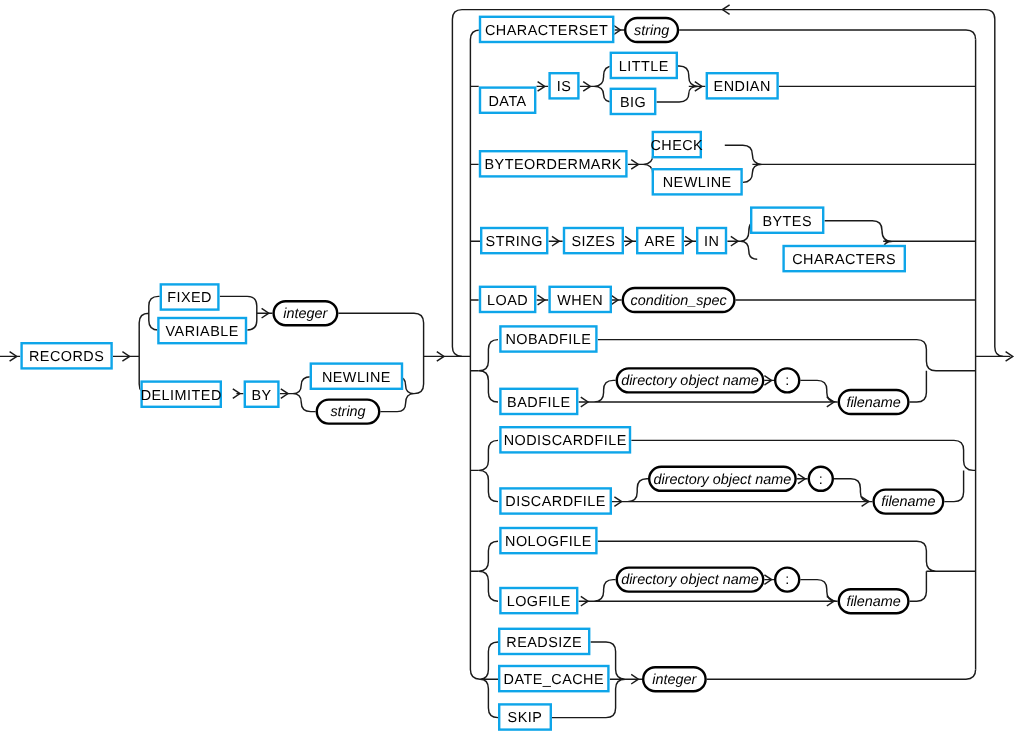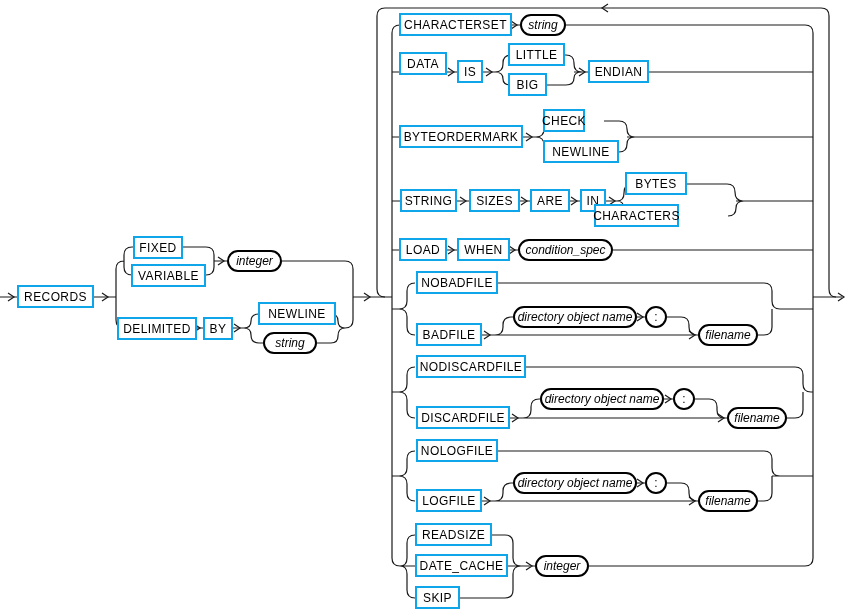--- a/index.html
+++ b/index.html
@@ -146,44 +146,44 @@
       M484 497 L490 501 L484 505 M637 479 L643 483 L637 487 M689 497 L695 501 L689 505
       M526 562 L532 566 L526 570
       M838 293 L844 297 L838 301
       M608 4 L602 8 L608 12"></path>
   </svg>
 
   <div class="node box" style="left:17px;top:285px;width:77px">RECORDS</div>
   <div class="node box" style="left:133px;top:236px;width:50px">FIXED</div>
   <div class="node box" style="left:131px;top:264px;width:75px">VARIABLE</div>
   <div class="node oval" style="left:227px;top:250px;width:55px">integer</div>
-  <div class="node box" style="left:117px;top:317px;width:80px">DELIMITED</div>
+  <div class="node box" style="left:117px;top:317px;width:68px">DELIMITED</div>
   <div class="node box" style="left:203px;top:317px;width:30px">BY</div>
   <div class="node box" style="left:258px;top:302px;width:78px">NEWLINE</div>
   <div class="node oval" style="left:263px;top:332px;width:54px">string</div>
 
   <div class="node box" style="left:399px;top:13px;width:113px">CHARACTERSET</div>
   <div class="node oval" style="left:520px;top:14px;width:46px">string</div>
 
-  <div class="node box" style="left:399px;top:52px;width:48px">DATA</div>
+  <div class="node box" style="left:399px;top:72px;width:48px">DATA</div>
   <div class="node box" style="left:457px;top:60px;width:26px">IS</div>
   <div class="node box" style="left:508px;top:43px;width:57px">LITTLE</div>
   <div class="node box" style="left:508px;top:73px;width:39px">BIG</div>
   <div class="node box" style="left:588px;top:60px;width:61px">ENDIAN</div>
 
   <div class="node box" style="left:399px;top:125px;width:124px">BYTEORDERMARK</div>
   <div class="node box" style="left:543px;top:109px;width:42px">CHECK</div>
   <div class="node box" style="left:543px;top:140px;width:76px">NEWLINE</div>
 
   <div class="node box" style="left:400px;top:189px;width:57px">STRING</div>
   <div class="node box" style="left:469px;top:189px;width:51px">SIZES</div>
   <div class="node box" style="left:530px;top:189px;width:40px">ARE</div>
   <div class="node box" style="left:580px;top:189px;width:26px">IN</div>
   <div class="node box" style="left:625px;top:172px;width:62px">BYTES</div>
-  <div class="node box" style="left:594px;top:204px;width:85px">CHARACTERS</div>
+  <div class="node box" style="left:652px;top:204px;width:103px">CHARACTERS</div>
 
   <div class="node box" style="left:399px;top:238px;width:48px">LOAD</div>
   <div class="node box" style="left:457px;top:238px;width:53px">WHEN</div>
   <div class="node oval" style="left:518px;top:239px;width:95px">condition_spec</div>
 
   <div class="node box" style="left:416px;top:271px;width:82px">NOBADFILE</div>
   <div class="node box" style="left:416px;top:323px;width:66px">BADFILE</div>
   <div class="node oval" style="left:513px;top:306px;width:124px">directory object name</div>
   <div class="node oval colon" style="left:645px;top:306px;width:22px">:</div>
   <div class="node oval" style="left:698px;top:324px;width:60px">filename</div>

